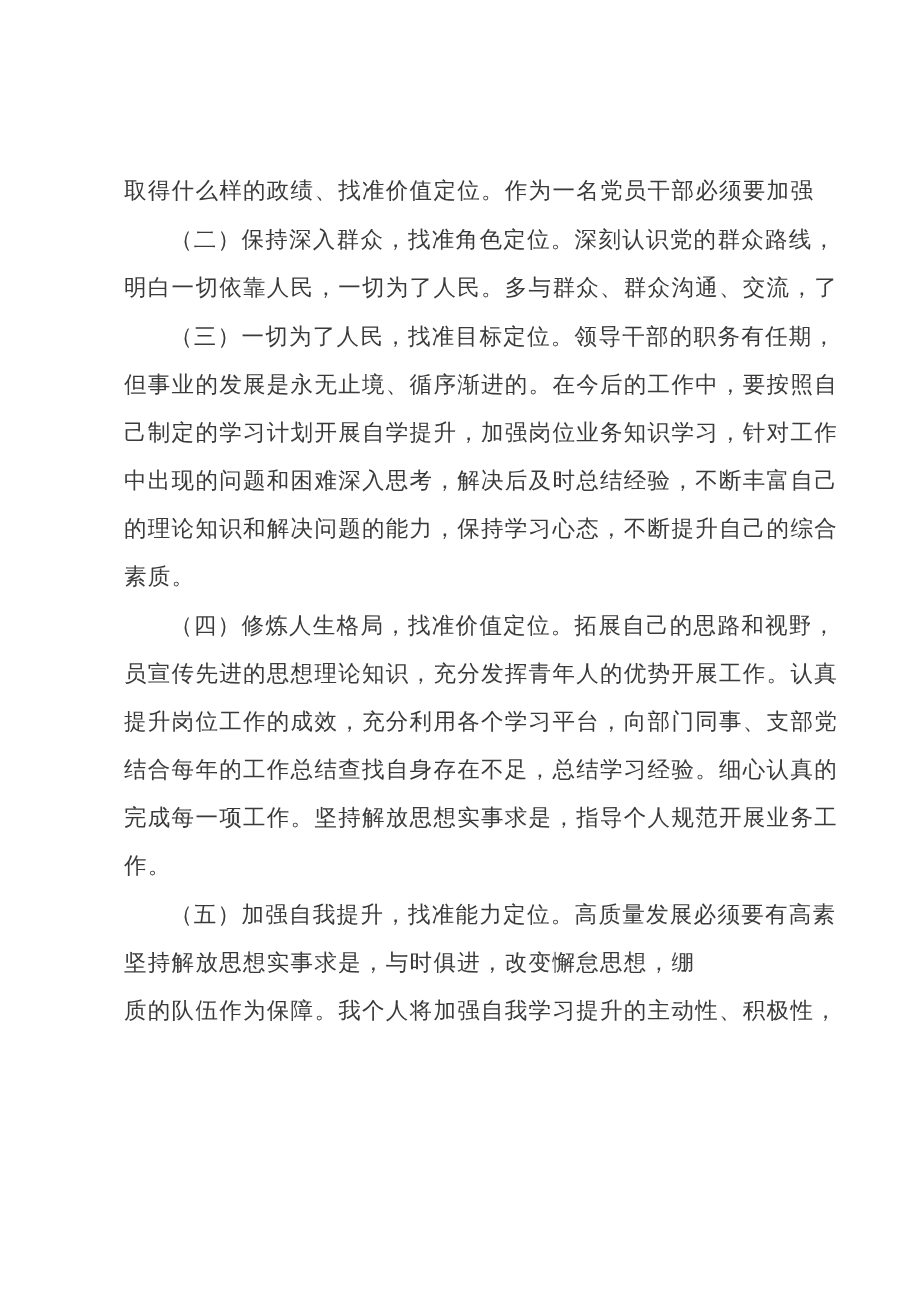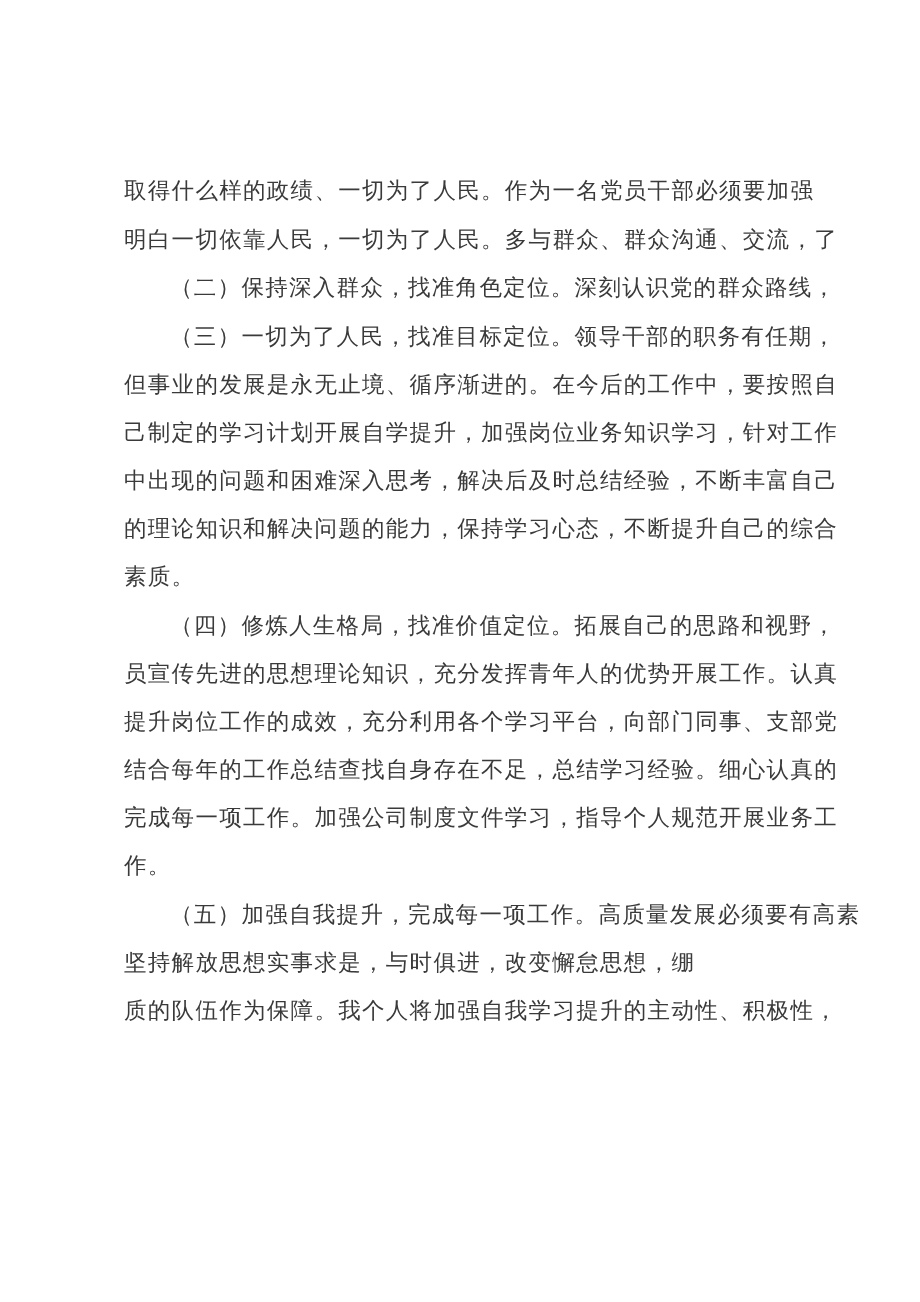--- a/index.html
+++ b/index.html
@@ -18,45 +18,45 @@
     .para { margin: 0 0 1px 0; text-align: justify; }
     .line { display: block; white-space: nowrap; height: 48px; }
     .indent { padding-left: 46px; }
   </style>
 </head>
 <body>
 
 <div class="page">
 
   <div class="para">
-    <span class="line">取得什么样的政绩、一切为了人民。作为一名党员干部必须要加强</span>
+    <span class="line">取得什么样的政绩、找准价值定位。作为一名党员干部必须要加强</span>
   </div>
 
   <div class="para">
+    <span class="line indent">（二）保持深入群众，找准角色定位。深刻认识党的群众路线，</span>
     <span class="line">明白一切依靠人民，一切为了人民。多与群众、群众沟通、交流，了</span>
-    <span class="line indent">（二）保持深入群众，找准角色定位。深刻认识党的群众路线，</span>
   </div>
 
   <div class="para">
     <span class="line indent">（三）一切为了人民，找准目标定位。领导干部的职务有任期，</span>
     <span class="line">但事业的发展是永无止境、循序渐进的。在今后的工作中，要按照自</span>
     <span class="line">己制定的学习计划开展自学提升，加强岗位业务知识学习，针对工作</span>
     <span class="line">中出现的问题和困难深入思考，解决后及时总结经验，不断丰富自己</span>
     <span class="line">的理论知识和解决问题的能力，保持学习心态，不断提升自己的综合</span>
     <span class="line">素质。</span>
   </div>
 
   <div class="para">
     <span class="line indent">（四）修炼人生格局，找准价值定位。拓展自己的思路和视野，</span>
     <span class="line">员宣传先进的思想理论知识，充分发挥青年人的优势开展工作。认真</span>
     <span class="line">提升岗位工作的成效，充分利用各个学习平台，向部门同事、支部党</span>
     <span class="line">结合每年的工作总结查找自身存在不足，总结学习经验。细心认真的</span>
-    <span class="line">完成每一项工作。加强公司制度文件学习，指导个人规范开展业务工</span>
+    <span class="line">完成每一项工作。坚持解放思想实事求是，指导个人规范开展业务工</span>
     <span class="line">作。</span>
   </div>
 
   <div class="para">
-    <span class="line indent">（五）加强自我提升，完成每一项工作。高质量发展必须要有高素</span>
+    <span class="line indent">（五）加强自我提升，找准能力定位。高质量发展必须要有高素</span>
     <span class="line">坚持解放思想实事求是，与时俱进，改变懈怠思想，绷</span>
     <span class="line">质的队伍作为保障。我个人将加强自我学习提升的主动性、积极性，</span>
   </div>
 
 </div>
 
 </body></html>

